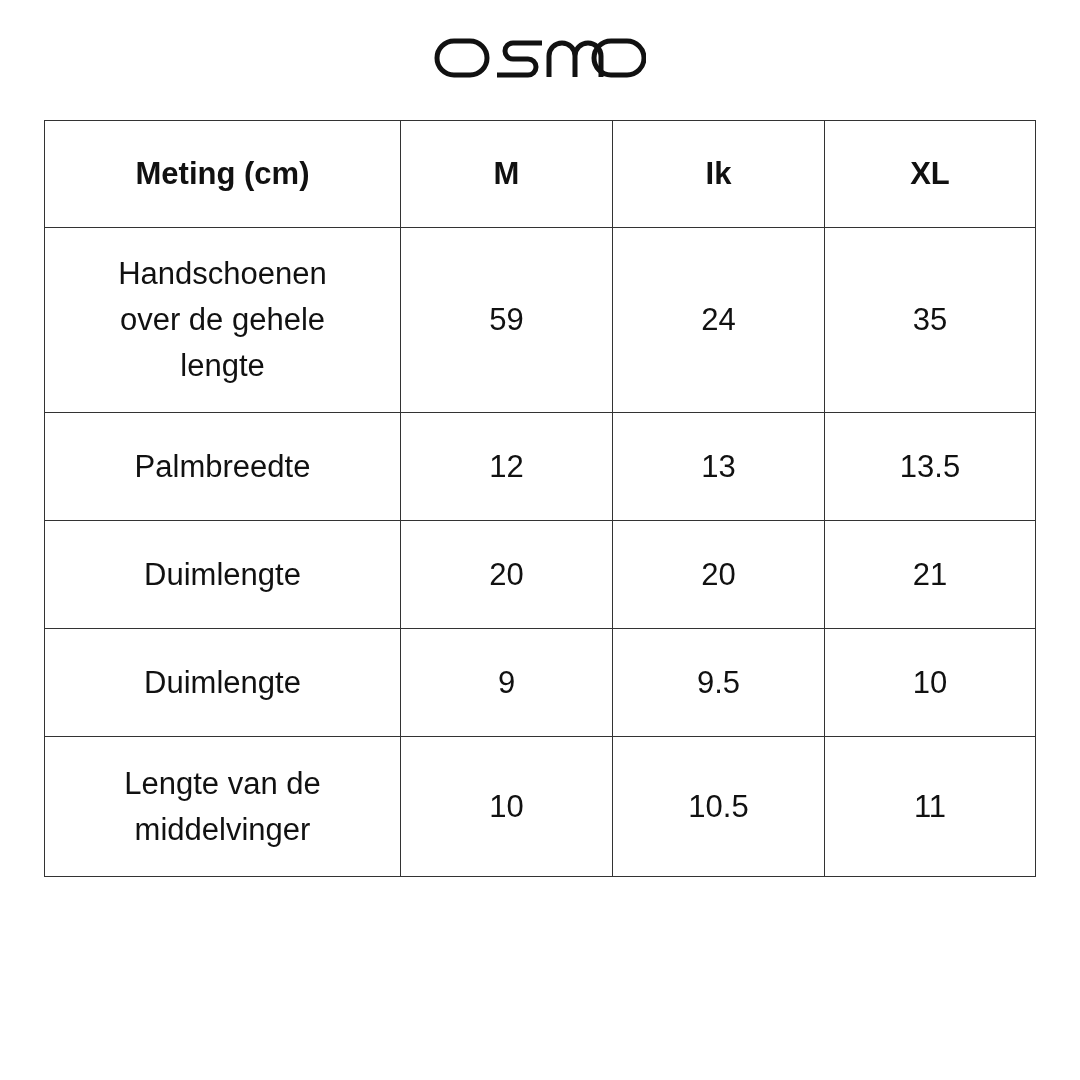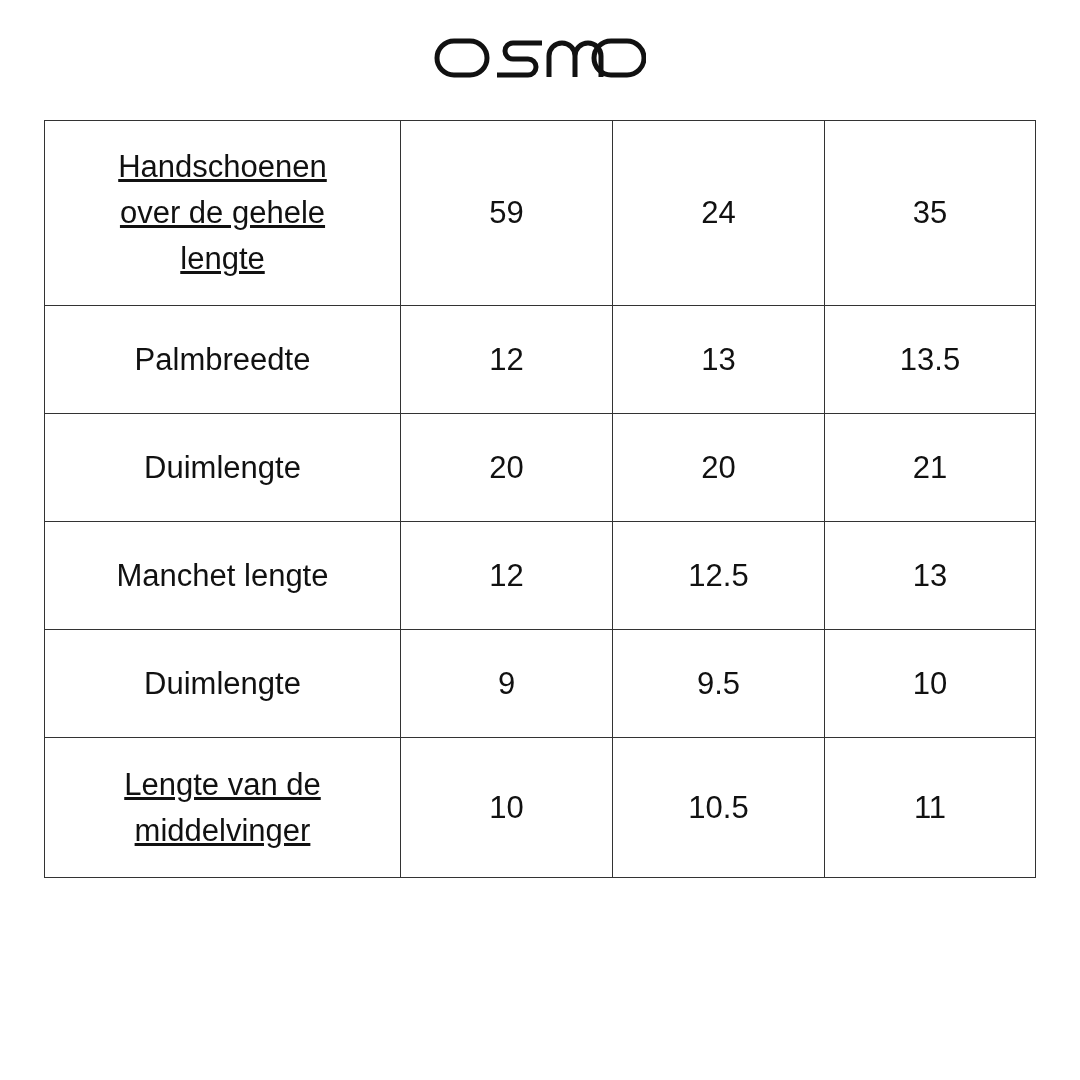--- a/index.html
+++ b/index.html
@@ -7,21 +7,21 @@
   .logo { position: absolute; left: 0; top: 30px; width: 1080px; height: 56px; display: flex; justify-content: center; align-items: center; }
   .logo svg { display: block; }
   table.size { position: absolute; left: 44px; top: 120px; border-collapse: collapse; table-layout: fixed; }
   table.size td, table.size th { border: 1.5px solid #333; text-align: center; vertical-align: middle; padding: 0; font-size: 31px; line-height: 46px; }
   table.size th { font-weight: 700; font-size: 31px; }
   col.c0 { width: 356px; } col.c1 { width: 212px; } col.c2 { width: 212px; } col.c3 { width: 211px; }
   tr.h-head { height: 107px; }
   tr.h-tall { height: 185px; }
   tr.h-norm { height: 108px; }
   tr.h-last { height: 140px; }
-  .label { display: inline-block; padding: 0 10px; text-decoration: underline; }
+  .label { display: inline-block; padding: 0 10px; }
 </style>
 </head>
 <body>
 
 <div class="logo">
   <svg width="212" height="44" viewBox="0 0 212 44" aria-label="osmo">
     <g fill="none" stroke="#111" stroke-width="5">
       <rect x="3" y="5" width="50" height="34" rx="17" ry="17"></rect>
       <path d="M108 7 H79 a8 8 0 0 0 0 16 H94 a8 8 0 0 1 0 16 H63"></path>
       <path d="M115 41 V20 a13 13 0 0 1 13 -13 a13 13 0 0 1 13 13 V41 M141 20 a13 13 0 0 1 13 -13 a13 13 0 0 1 13 13 V41"></path>
@@ -31,45 +31,45 @@
 </div>
 
 <table class="size">
   <colgroup>
       <col class="c0">
       <col class="c1">
       <col class="c2">
       <col class="c3">
     </colgroup>
   <tbody>
+      <tr class="h-head">
+    <th>Meting (cm)</th>
+    <th>M</th>
+    <th>Ik</th>
+    <th>XL</th>
+  </tr>
   <tr class="h-tall">
     <td><span class="label" style="width:260px">Handschoenen over de gehele lengte</span></td>
     <td>59</td>
     <td>24</td>
     <td>35</td>
   </tr>
   <tr class="h-norm">
     <td>Palmbreedte</td>
     <td>12</td>
     <td>13</td>
     <td>13.5</td>
   </tr>
   <tr class="h-norm">
     <td>Duimlengte</td>
     <td>20</td>
     <td>20</td>
     <td>21</td>
   </tr>
   <tr class="h-norm">
-    <td>Manchet lengte</td>
-    <td>12</td>
-    <td>12.5</td>
-    <td>13</td>
-  </tr>
-  <tr class="h-norm">
     <td>Duimlengte</td>
     <td>9</td>
     <td>9.5</td>
     <td>10</td>
   </tr>
   <tr class="h-last">
     <td><span class="label" style="width:250px">Lengte van de middelvinger</span></td>
     <td>10</td>
     <td>10.5</td>
     <td>11</td>

